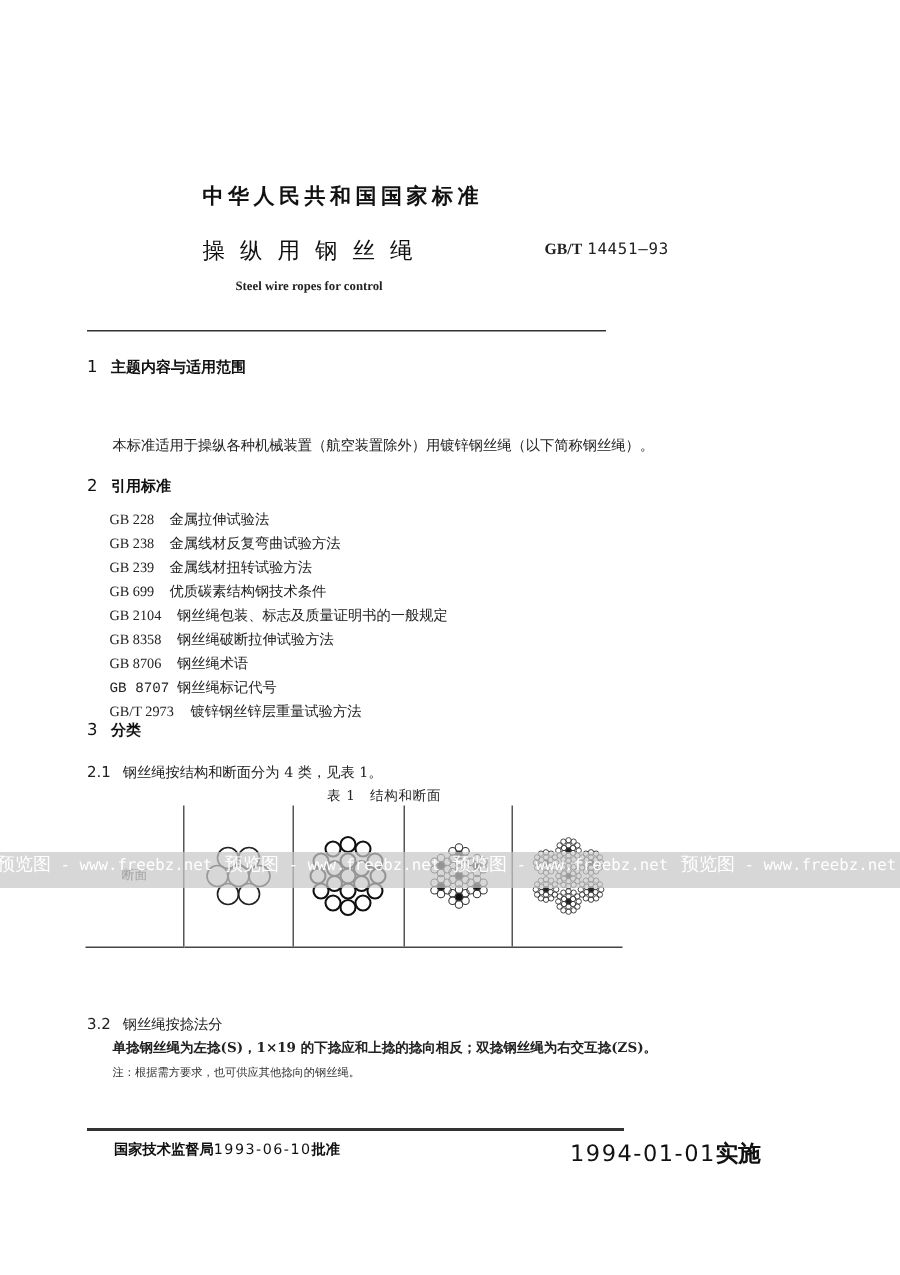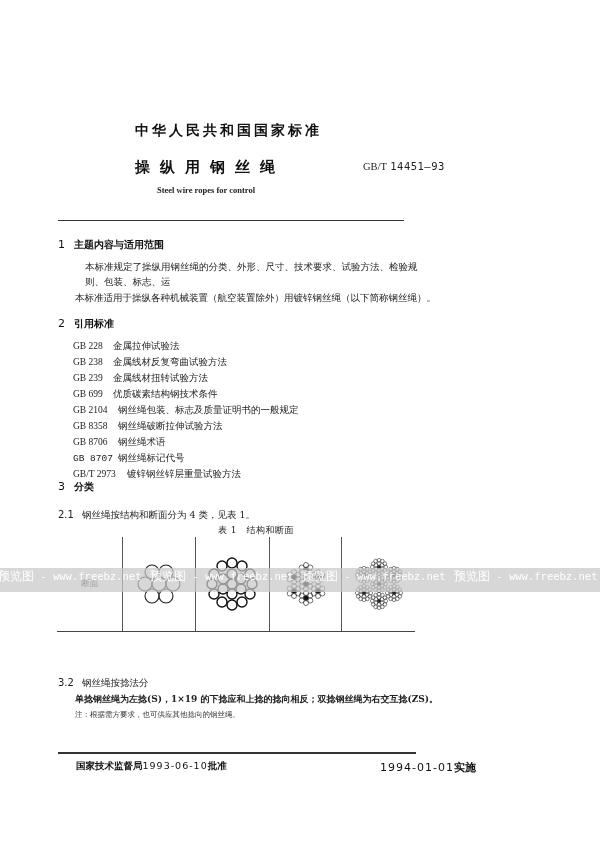--- a/index.html
+++ b/index.html
@@ -7,27 +7,27 @@
       width: 600px; height: 850px; position: relative; overflow: hidden;
       font-family: "DejaVu Serif", "Liberation Serif", serif;
       color: #1a1a1a;
     }
     .abs { position: absolute; }
     .std-org {
       left: 135px; top: 122px; font-family: "DejaVu Sans", sans-serif; font-weight: bold;
       font-size: 14px; letter-spacing: 3px; color: #111;
     }
     .doc-title {
-      left: 135px; top: 158px; font-family: "DejaVu Sans", sans-serif; font-weight: bold;
+      left: 135px; top: 158px; font-family: "DejaVu Sans", sans-serif; font-weight: normal;
       font-size: 15px; letter-spacing: 10px; color: #111;
     }
     .std-code {
       left: 363px; top: 160px; font-size: 10.5px; color: #222;
     }
-    .std-code b { font-family: "Liberation Serif", serif; font-weight: normal; }
+    .std-code b { font-family: "Liberation Serif", serif; font-weight: bold; }
     .std-code span.num { font-family: "DejaVu Sans Mono", monospace; letter-spacing: 0.5px; }
     .en-title {
       left: 157px; top: 185px; font-family: "Liberation Serif", serif; font-weight: bold; font-size: 8.5px; color: #222;
     }
     .rule { background: #333; height: 1px; }
     .h1 {
       font-family: "DejaVu Sans", sans-serif; font-weight: bold; font-size: 10px; color: #111;
     }
     .h1 .n { display: inline-block; width: 16px; font-weight: normal; font-size: 11px; }
     .para { font-size: 9.5px; line-height: 15px; color: #222; }
@@ -53,21 +53,21 @@
       line-height: 16px; white-space: nowrap; overflow: hidden;
     }
     .watermark .wm-item { display: inline-block; width: 152px; }
     .watermark .wm-cn { font-family: "DejaVu Sans", sans-serif; font-size: 12px; }
     .note { font-size: 7.5px; color: #333; }
     .footer-left {
       left: 58px; top: 785px; font-family: "DejaVu Sans", sans-serif; font-weight: bold; font-size: 9.5px; color: #111; padding-left: 18px;
     }
     .footer-left .d { font-weight: normal; letter-spacing: 1px; }
     .footer-right {
-      left: 380px; top: 785px; font-family: "DejaVu Sans", sans-serif; font-size: 11px; color: #111; letter-spacing: 1px;
+      left: 380px; top: 785px; font-family: "DejaVu Sans", sans-serif; font-size: 15px; color: #111; letter-spacing: 1px;
     }
     .footer-right b { letter-spacing: 0; }
     svg { display: block; margin: 0 auto; }
   </style>
 </head>
 <body>
 
 <div class="abs std-org">中华人民共和国国家标准</div>
 <div class="abs doc-title">操纵用钢丝绳</div>
 <div class="abs std-code">
@@ -75,21 +75,20 @@
   <span class="num">14451—93</span>
 </div>
 <div class="abs en-title">Steel wire ropes for control</div>
 
 <div class="abs rule" style="left:58px; top:220px; width:346px;"></div>
 
 <div class="abs h1" style="left:58px; top:238px;">
   <span class="n">1</span><span>主题内容与适用范围</span>
 </div>
 <div class="abs para" style="left:58px; top:259px; width:370px;">
-  <div style="padding-left:27px;">本标准规定了操纵用钢丝绳的分类、外形、尺寸、技术要求、试验方法、检验规则、包装、标志、运</div>
 </div>
 <div class="abs para" style="left:75px; top:290px;">本标准适用于操纵各种机械装置（航空装置除外）用镀锌钢丝绳（以下简称钢丝绳）。</div>
 
 <div class="abs h1" style="left:58px; top:317px;">
   <span class="n">2</span><span>引用标准</span>
 </div>
 <div>
   <div class="ref-row" style="top:340px;"><span class="code" style="width:40px;">GB 228</span><span class="name">金属拉伸试验法</span></div>
   <div class="ref-row" style="top:356px;"><span class="code" style="width:40px;">GB 238</span><span class="name">金属线材反复弯曲试验方法</span></div>
   <div class="ref-row" style="top:372px;"><span class="code" style="width:40px;">GB 239</span><span class="name">金属线材扭转试验方法</span></div>

